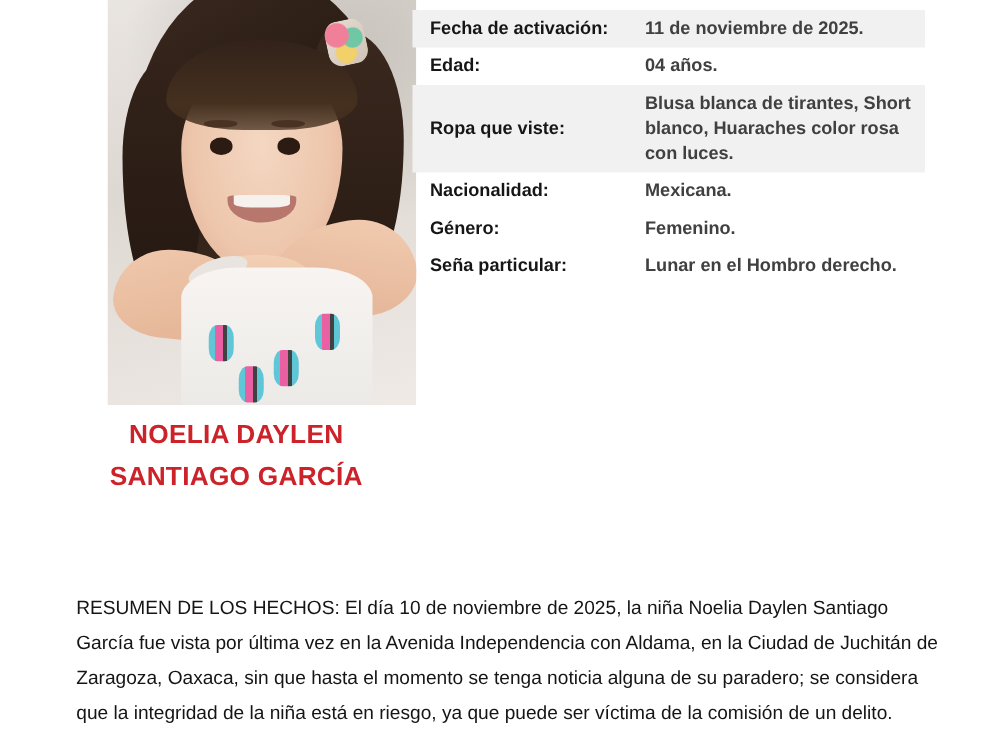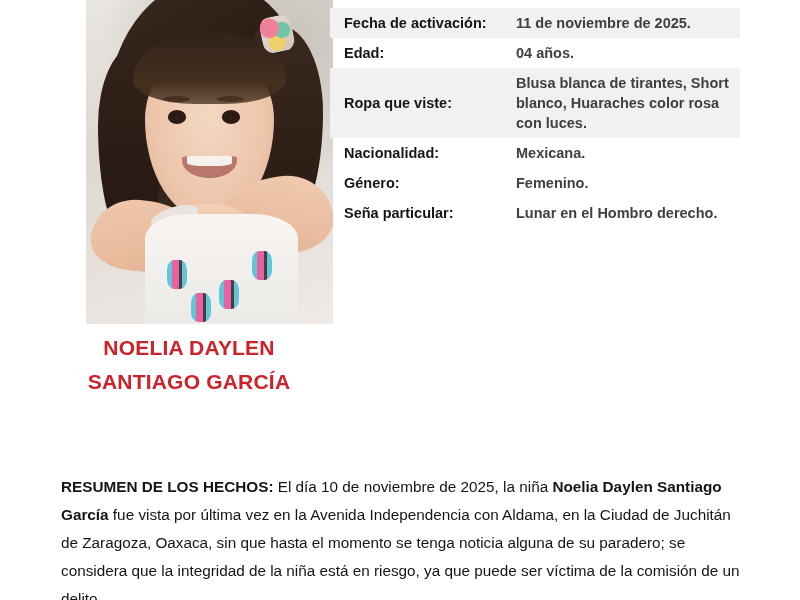--- a/index.html
+++ b/index.html
@@ -257,21 +257,21 @@
   .summary {
     position: absolute;
     left: 61px;
     top: 458px;
     width: 690px;
     font-size: 15.3px;
     line-height: 28px;
     color: #151515;
     text-align: left;
   }
-  .summary b { font-weight: bold; text-align: right; }
+  .summary b { font-weight: normal; text-align: right; }
 </style>
 </head>
 <body>
 
 <div class="poster">
 
   <div class="photo-col">
     <div class="photo-frame">
       <div class="portrait">
         <div class="p-hair-back"></div>

